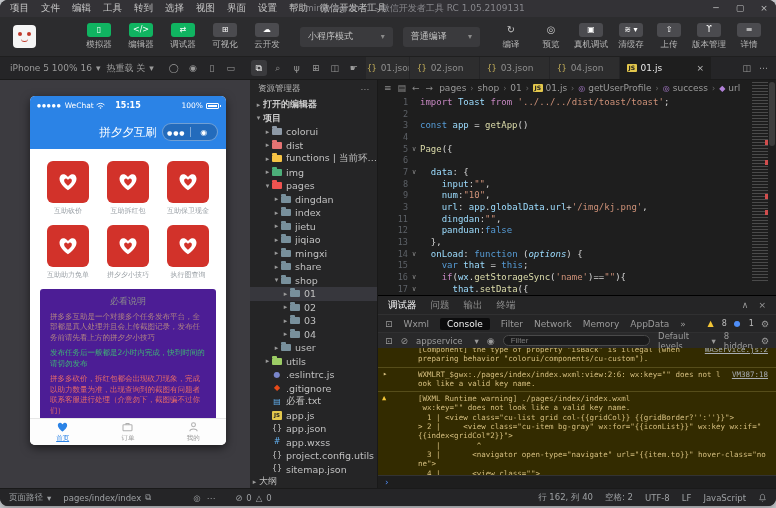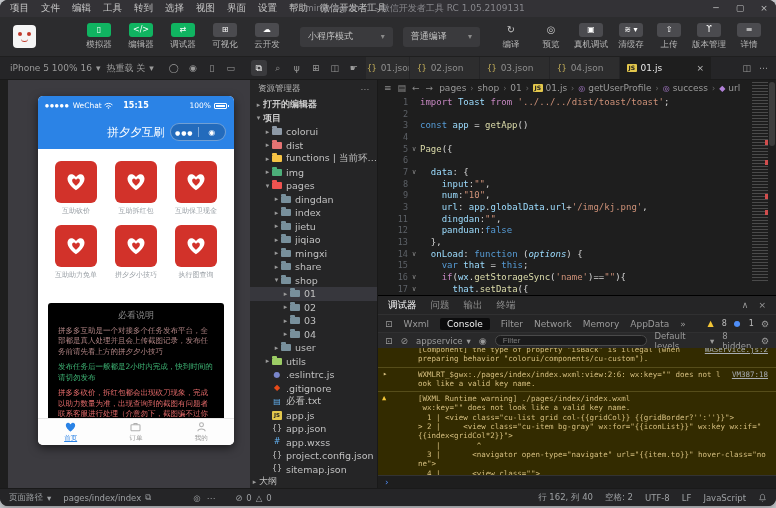--- a/index.html
+++ b/index.html
@@ -42,42 +42,42 @@
   .tabstrip{flex:1;display:flex;align-items:stretch;background:#252527;overflow:hidden;}
   .tab{width:70px;display:flex;align-items:center;gap:4px;padding:0 7px;font-size:9px;color:#8f8f8f;background:#2d2d2e;border-right:1px solid #252527;cursor:pointer;white-space:nowrap;overflow:hidden;}
   .tab.cut{width:50px;margin-left:-6px;}
   .tab .br{color:#c8b35a;font-family:"DejaVu Sans Mono",monospace;font-size:8px;}
   .tab.active{background:#1e1e1e;color:#e8e8e8;width:92px;}
   .jsbadge{background:#e3c74c;color:#1e1e1e;font-size:6px;font-weight:bold;padding:0 1.5px;border-radius:1px;line-height:8px;}
   .tab .x{margin-left:auto;color:#bbb;font-size:9px;}
   .strip-right{display:flex;align-items:center;gap:8px;padding:0 8px;margin-left:auto;color:#9a9a9a;}
   
   .main{position:absolute;left:0;top:80px;right:0;bottom:18px;}
-  .simpanel{position:absolute;left:8px;top:0;width:250px;height:100%;background:#3c3b40;}
+  .simpanel{position:absolute;left:0;top:0;width:250px;height:100%;background:#3c3b40;}
   
   .phone{position:absolute;left:30px;top:16px;width:196px;height:349px;border-radius:5px;overflow:hidden;box-shadow:0 3px 10px rgba(0,0,0,.55);background:#fff;}
   .p-status{height:19px;background:#2b83e6;color:#fff;display:flex;align-items:center;padding:0 7px;font-size:7.5px;}
   .p-dots{font-size:4.5px;letter-spacing:1px;margin-right:3px;}
   .p-time{position:absolute;left:0;right:0;text-align:center;font-weight:bold;font-size:8px;pointer-events:none;}
   .p-batt-wrap{margin-left:auto;display:flex;align-items:center;gap:3px;z-index:1;}
   .batt{width:13px;height:6px;border:1px solid #fff;border-radius:1px;position:relative;}
   .batt::after{content:'';position:absolute;inset:1px;background:#fff;}
   .batt::before{content:'';position:absolute;right:-3px;top:1px;width:1.5px;height:2px;background:#fff;}
   .p-nav{height:34px;background:#2b83e6;position:relative;display:flex;align-items:center;justify-content:center;}
   .p-title{color:#fff;font-size:11.5px;}
   .capsule{position:absolute;right:8px;top:8px;width:56px;height:18px;border-radius:9px;background:rgba(0,0,0,.18);border:1px solid rgba(255,255,255,.35);display:flex;align-items:center;color:#fff;}
   .cap-dots{flex:1;text-align:center;font-size:6px;letter-spacing:1px;}
   .cap-sep{width:1px;height:10px;background:rgba(255,255,255,.4);}
   .cap-circ{flex:1;text-align:center;font-size:8px;}
   .p-body{position:absolute;left:0;right:0;top:53px;bottom:27px;background:#fff;overflow:hidden;}
   .p-grid{display:grid;grid-template-columns:repeat(3,1fr);gap:9px 12px;padding:12px 14px 6px;}
   .p-cell{display:flex;flex-direction:column;align-items:center;cursor:pointer;}
   .p-ic{width:42px;height:42px;background:#d2322a;border-radius:6px;display:flex;align-items:center;justify-content:center;}
   .p-lb{font-size:7px;color:#9aa0a6;margin-top:3px;white-space:nowrap;}
-  .p-notice{margin:17px 10px 0;background:#000000;border-radius:3px;padding:7px 10px 9px;font-size:7.5px;line-height:10.5px;}
+  .p-notice{margin:3px 10px 0;background:#4c1d95;border-radius:3px;padding:7px 10px 9px;font-size:7.5px;line-height:10.5px;}
   .n-title{text-align:center;font-size:9px;color:#8c8c8c;margin-bottom:5px;}
   .n-p{margin:0 0 5px;}
   .n-muted{color:#b08484;}
   .n-green{color:#3eb575;}
   .n-red{color:#e46a6a;}
   .p-tabbar{position:absolute;left:0;right:0;bottom:0;height:27px;background:#fdfdfd;border-top:1px solid #e7e7e7;display:flex;}
   .p-tab{flex:1;display:flex;flex-direction:column;align-items:center;justify-content:center;gap:1px;cursor:pointer;}
   .p-tab span{font-size:6.5px;color:#9a9a9a;}
   .p-tab.active span{color:#2b83e6;text-decoration:underline;}
   
@@ -121,21 +121,21 @@
   .dbg-win{margin-left:auto;display:flex;gap:10px;color:#9a9a9a;font-size:9px;}
   .dt-row{height:18px;border-top:1px solid #303031;display:flex;align-items:center;font-size:9px;color:#9a9a9a;padding:0 7px;gap:11px;flex:0 0 auto;background:#252526;}
   .dt-row .t{cursor:pointer;white-space:nowrap;}
   .dt-row .t.on{background:#0c0c0d;color:#f0f0f0;padding:1px 7px;border-radius:2px;}
   .badges{margin-left:auto;display:flex;align-items:center;gap:7px;}
   .bwarn{color:#f3c536;font-size:8px;} .binfo{color:#4f8ef7;font-size:8px;}
   .bnum{color:#bdbdbd;font-size:8px;margin-left:1px;}
   .dt-ic{color:#9a9a9a;font-size:9px;cursor:pointer;}
   .filter-row{height:16px;border-top:1px solid #303031;display:flex;align-items:center;font-size:8.5px;color:#9a9a9a;padding:0 7px;gap:8px;flex:0 0 auto;background:#29292a;}
   .f-ic{font-size:9px;cursor:pointer;}
-  .ctx{display:flex;align-items:center;gap:4px;cursor:pointer;}
+  .ctx{display:flex;align-items:center;gap:12px;cursor:pointer;}
   .f-input{width:168px;height:11px;background:#1b1b1c;border:1px solid #4a4a4a;border-radius:6px;color:#bbb;font-size:8px;padding:0 7px;outline:none;}
   .f-input::placeholder{color:#7c7c7c;}
   .levels{display:flex;align-items:center;gap:4px;cursor:pointer;}
   .hidden-ct{margin-left:auto;display:flex;align-items:center;gap:7px;}
   .console{flex:1;overflow:hidden;background:#1e1e1e;font-family:"DejaVu Sans Mono","Liberation Mono",monospace;}
   .ce{position:relative;background:#332b00;border-top:1px solid #564d1a;color:#d6bf7f;font-size:7.5px;line-height:9.3px;padding:2px 8px 3px 17px;display:flex;}
   .ce.cut{margin-top:-6px;}
   .ce-exp{position:absolute;left:5px;top:2px;color:#d6bf7f;font-size:7px;}
   .ce-warn{position:absolute;left:4px;top:2px;color:#f3c536;font-size:7px;}
   .ce-text{flex:1;white-space:pre-wrap;word-break:break-all;margin-left:23px;}
@@ -588,21 +588,21 @@
             <span class="lbl">app.json</span>
           </div>
           <div class="trow" style="padding-left: 13px;">
             <span class="ar"></span>
             <span class="fic" style="color: rgb(100, 181, 246);">#</span>
             <span class="lbl">app.wxss</span>
           </div>
           <div class="trow" style="padding-left: 13px;">
             <span class="ar"></span>
             <span class="fic" style="color: rgb(197, 197, 197);">{}</span>
-            <span class="lbl">project.config.json</span>
+            <span class="lbl">project.config.utils</span>
           </div>
           <div class="trow" style="padding-left: 13px;">
             <span class="ar"></span>
             <span class="fic" style="color: rgb(197, 197, 197);">{}</span>
             <span class="lbl">sitemap.json</span>
           </div>
         </div>
       <div class="ex-foot">
         <span class="ar" style="width:9px;text-align:center;font-size:7px;color:#9a9a9a">▸</span>
         <span>大纲</span>

